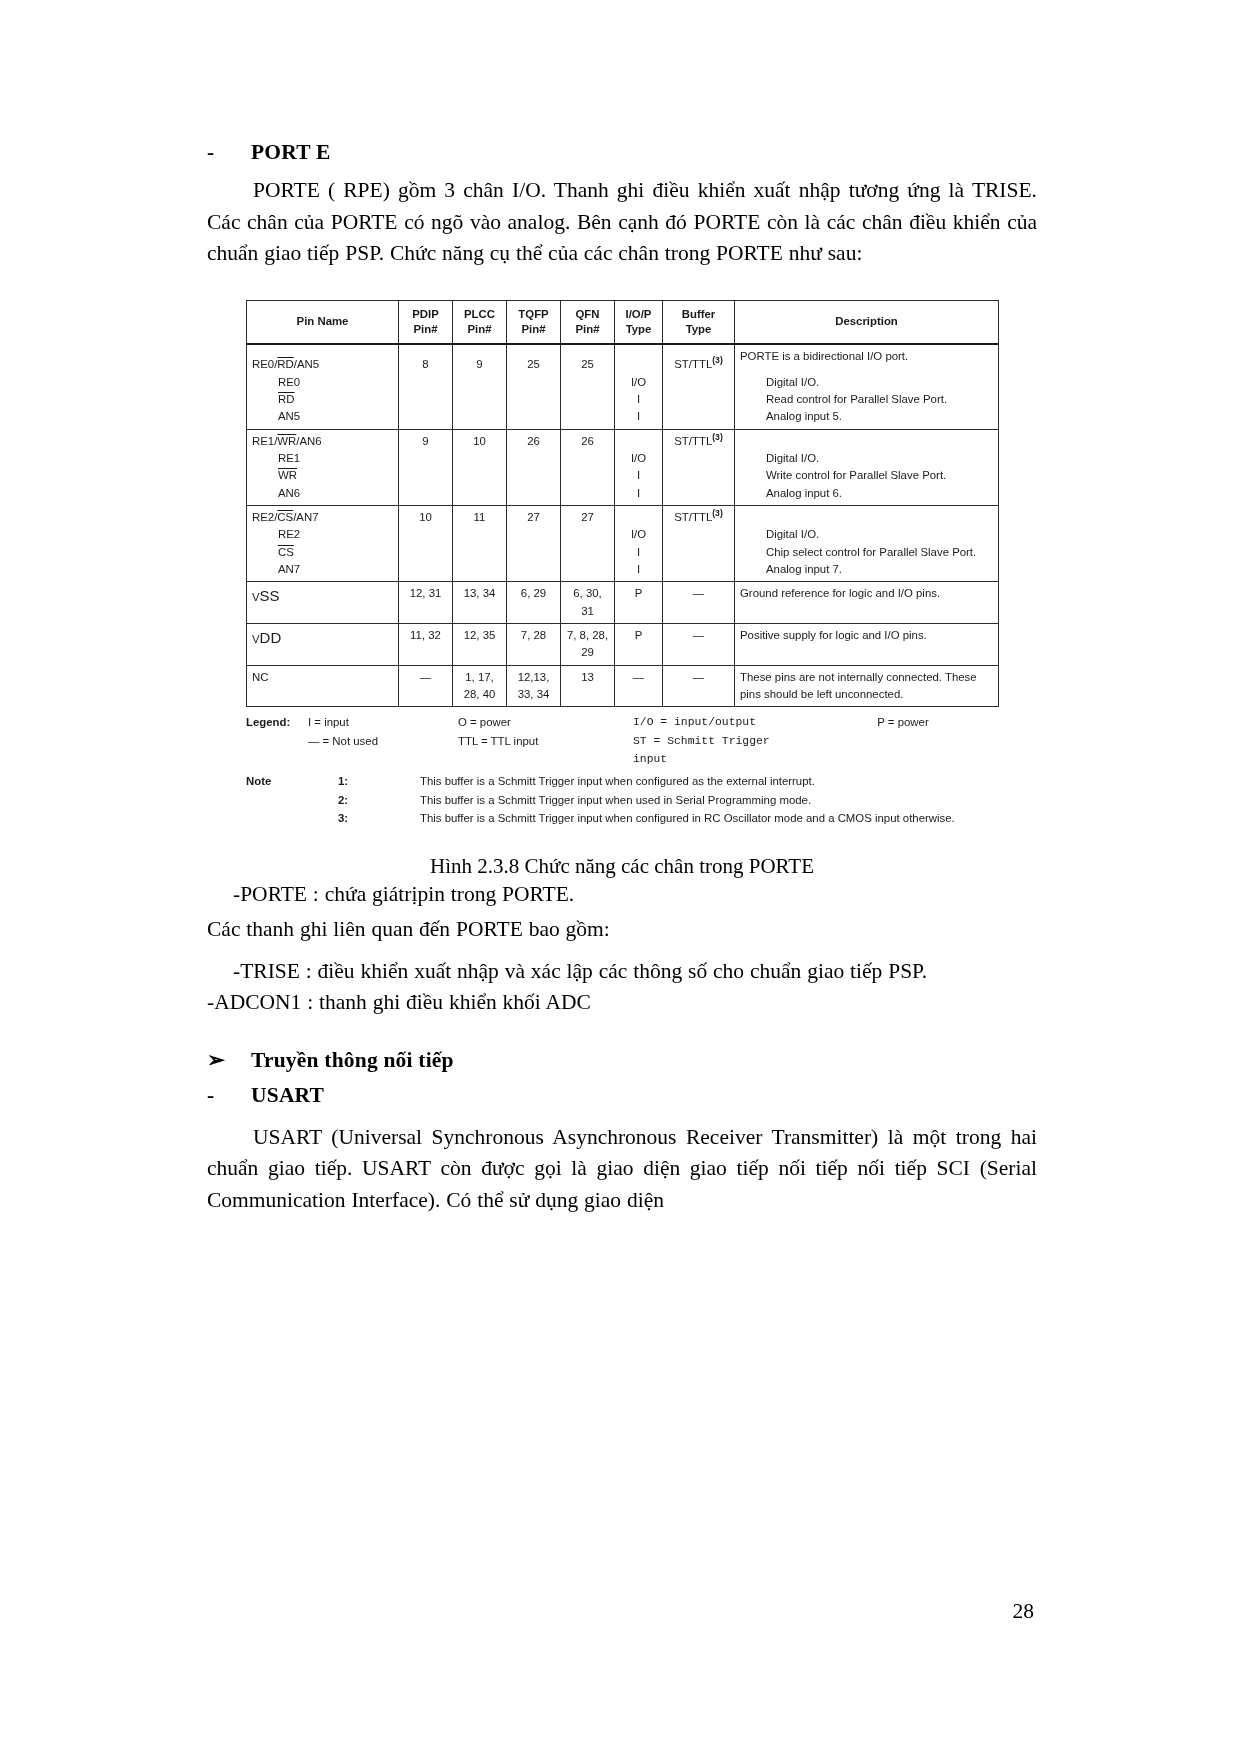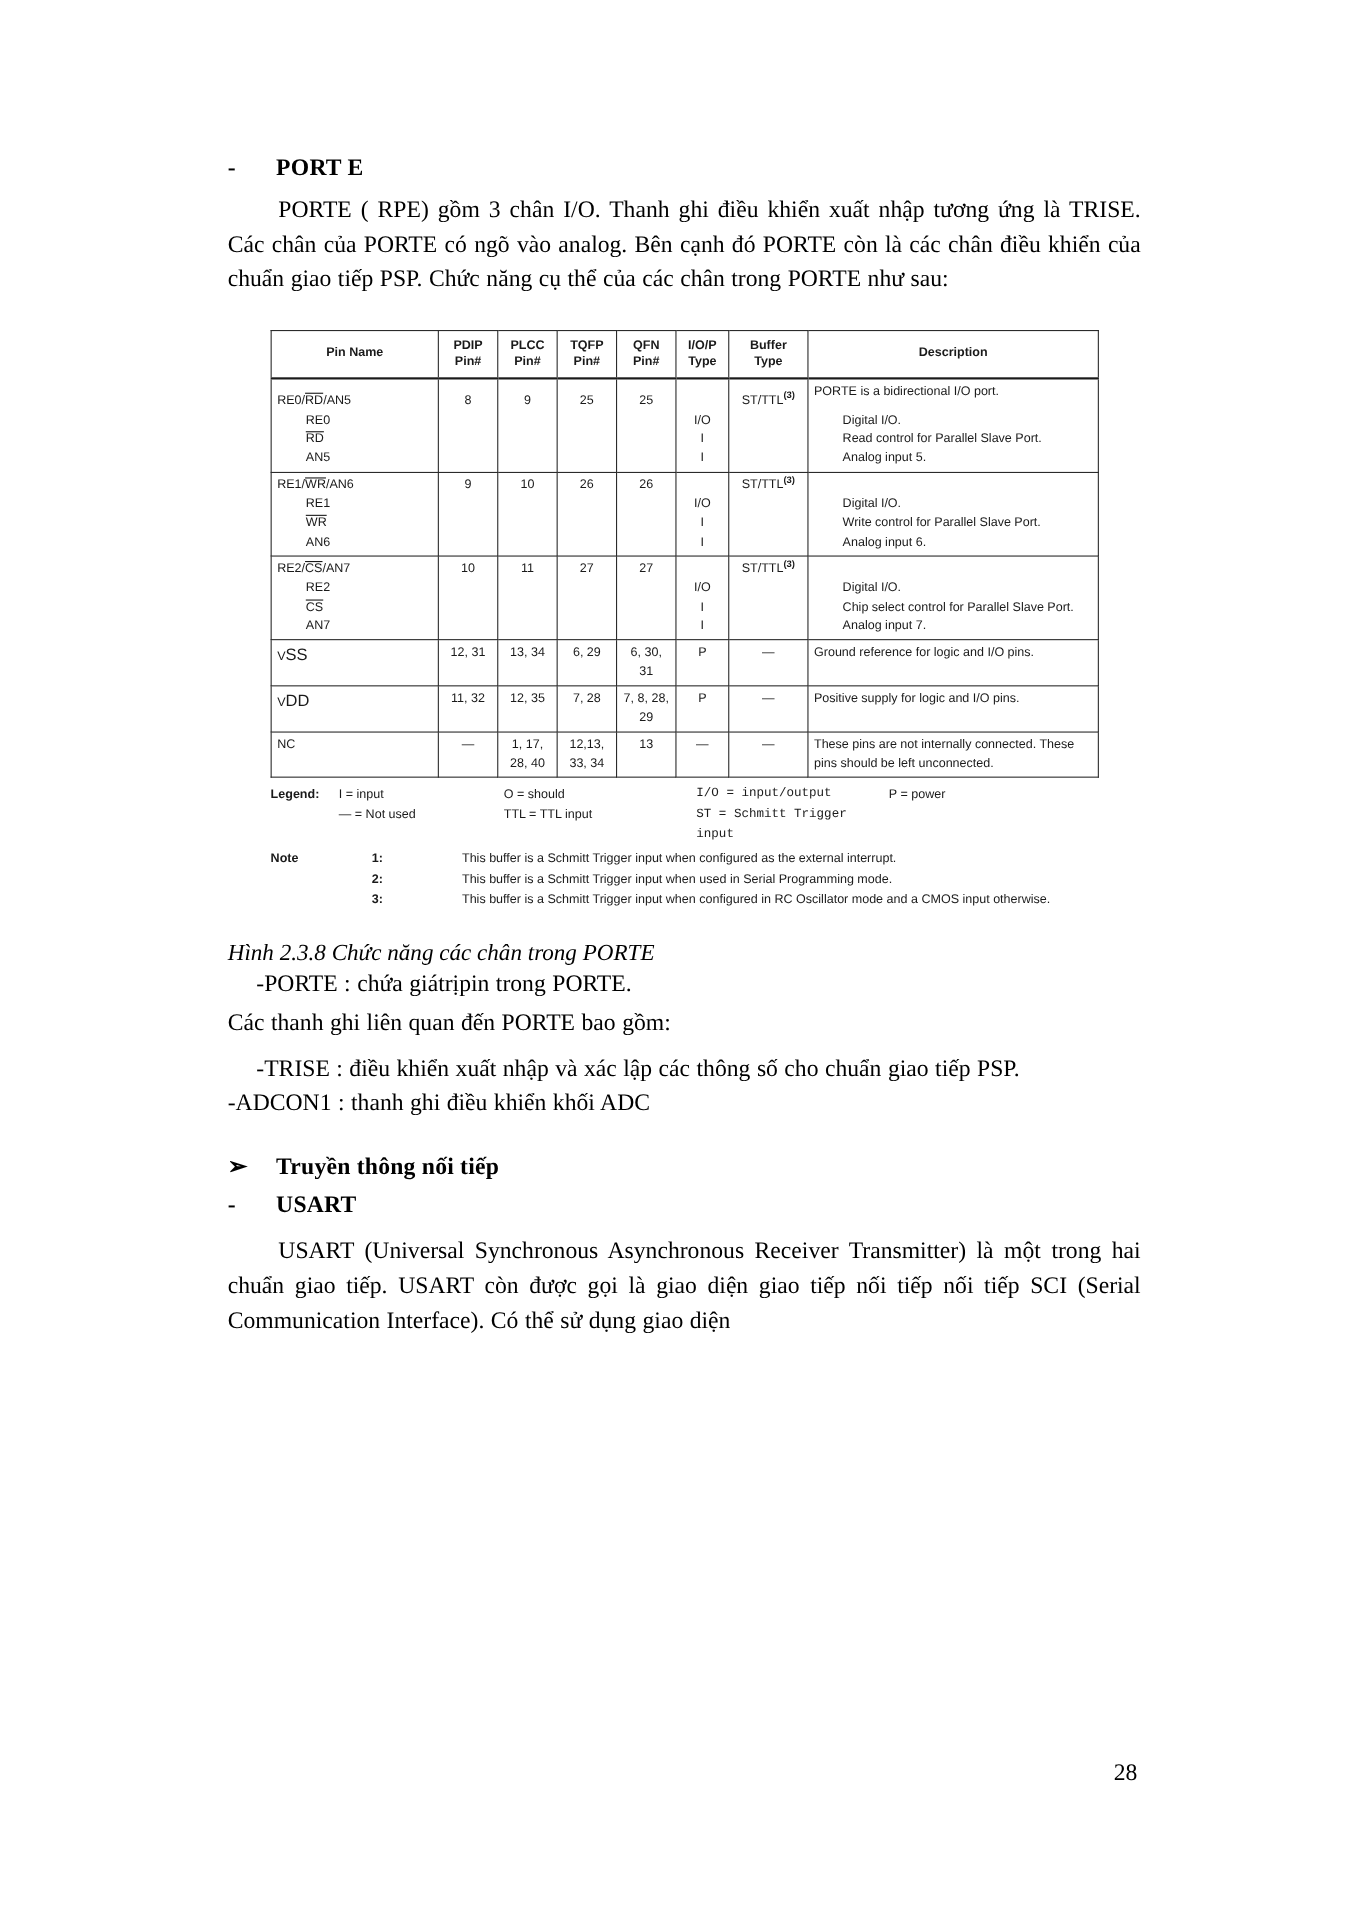--- a/index.html
+++ b/index.html
@@ -107,38 +107,38 @@
     font-size: 11.4px;
     color: #1a1a1a;
     line-height: 1.6;
   }
   .legend-row { display: flex; }
   .legend-label { width: 62px; font-weight: bold; flex: 0 0 62px; }
   .legend-cols { display: flex; flex: 1; }
   .lg1 { flex: 0 0 150px; }
   .lg2 { flex: 0 0 175px; }
   .lg3 { flex: 0 0 175px; font-family: Liberation Mono, monospace; }
-  .lg4 { flex: 1; }
+  .lg4 { flex: 1; text-align: center; }
 
   .notes {
     margin-top: 4px;
     font-family: "Liberation Sans", "DejaVu Sans", sans-serif;
     font-size: 11.4px;
     color: #1a1a1a;
     line-height: 1.62;
   }
   .note-row { display: flex; gap: 44px; }
   .note-word { flex: 0 0 48px; font-weight: bold; }
   .note-num  { flex: 0 0 38px; font-weight: bold; }
   .note-txt  { flex: 1; }
   .note-word.blank { font-weight: bold; color: transparent; }
 
   .fig-caption {
     margin-top: 26px;
-    font-style: italic;
+    text-align: center;
     font-size: 21px;
   }
 
   .page-number {
     position: absolute;
     right: 207px;
     bottom: 130px;
     font-size: 21.5px;
   }
 </style>
@@ -337,21 +337,21 @@
               <td>These pins are not internally connected. These pins should be left unconnected.</td>
             </tr>
           </tbody>
         </table>
 
         <div class="legend">
           <div class="legend-row">
             <div class="legend-label">Legend:</div>
             <div class="legend-cols">
               <div class="lg1">I = input</div>
-              <div class="lg2">O = should</div>
+              <div class="lg2">O = power</div>
               <div class="lg3">I/O = input/output</div>
               <div class="lg4">P = power</div>
             </div>
           </div>
           <div class="legend-row">
             <div class="legend-label">&nbsp;</div>
             <div class="legend-cols">
               <div class="lg1">— = Not used</div>
               <div class="lg2">TTL = TTL input</div>
               <div class="lg3">ST = Schmitt Trigger input</div>

